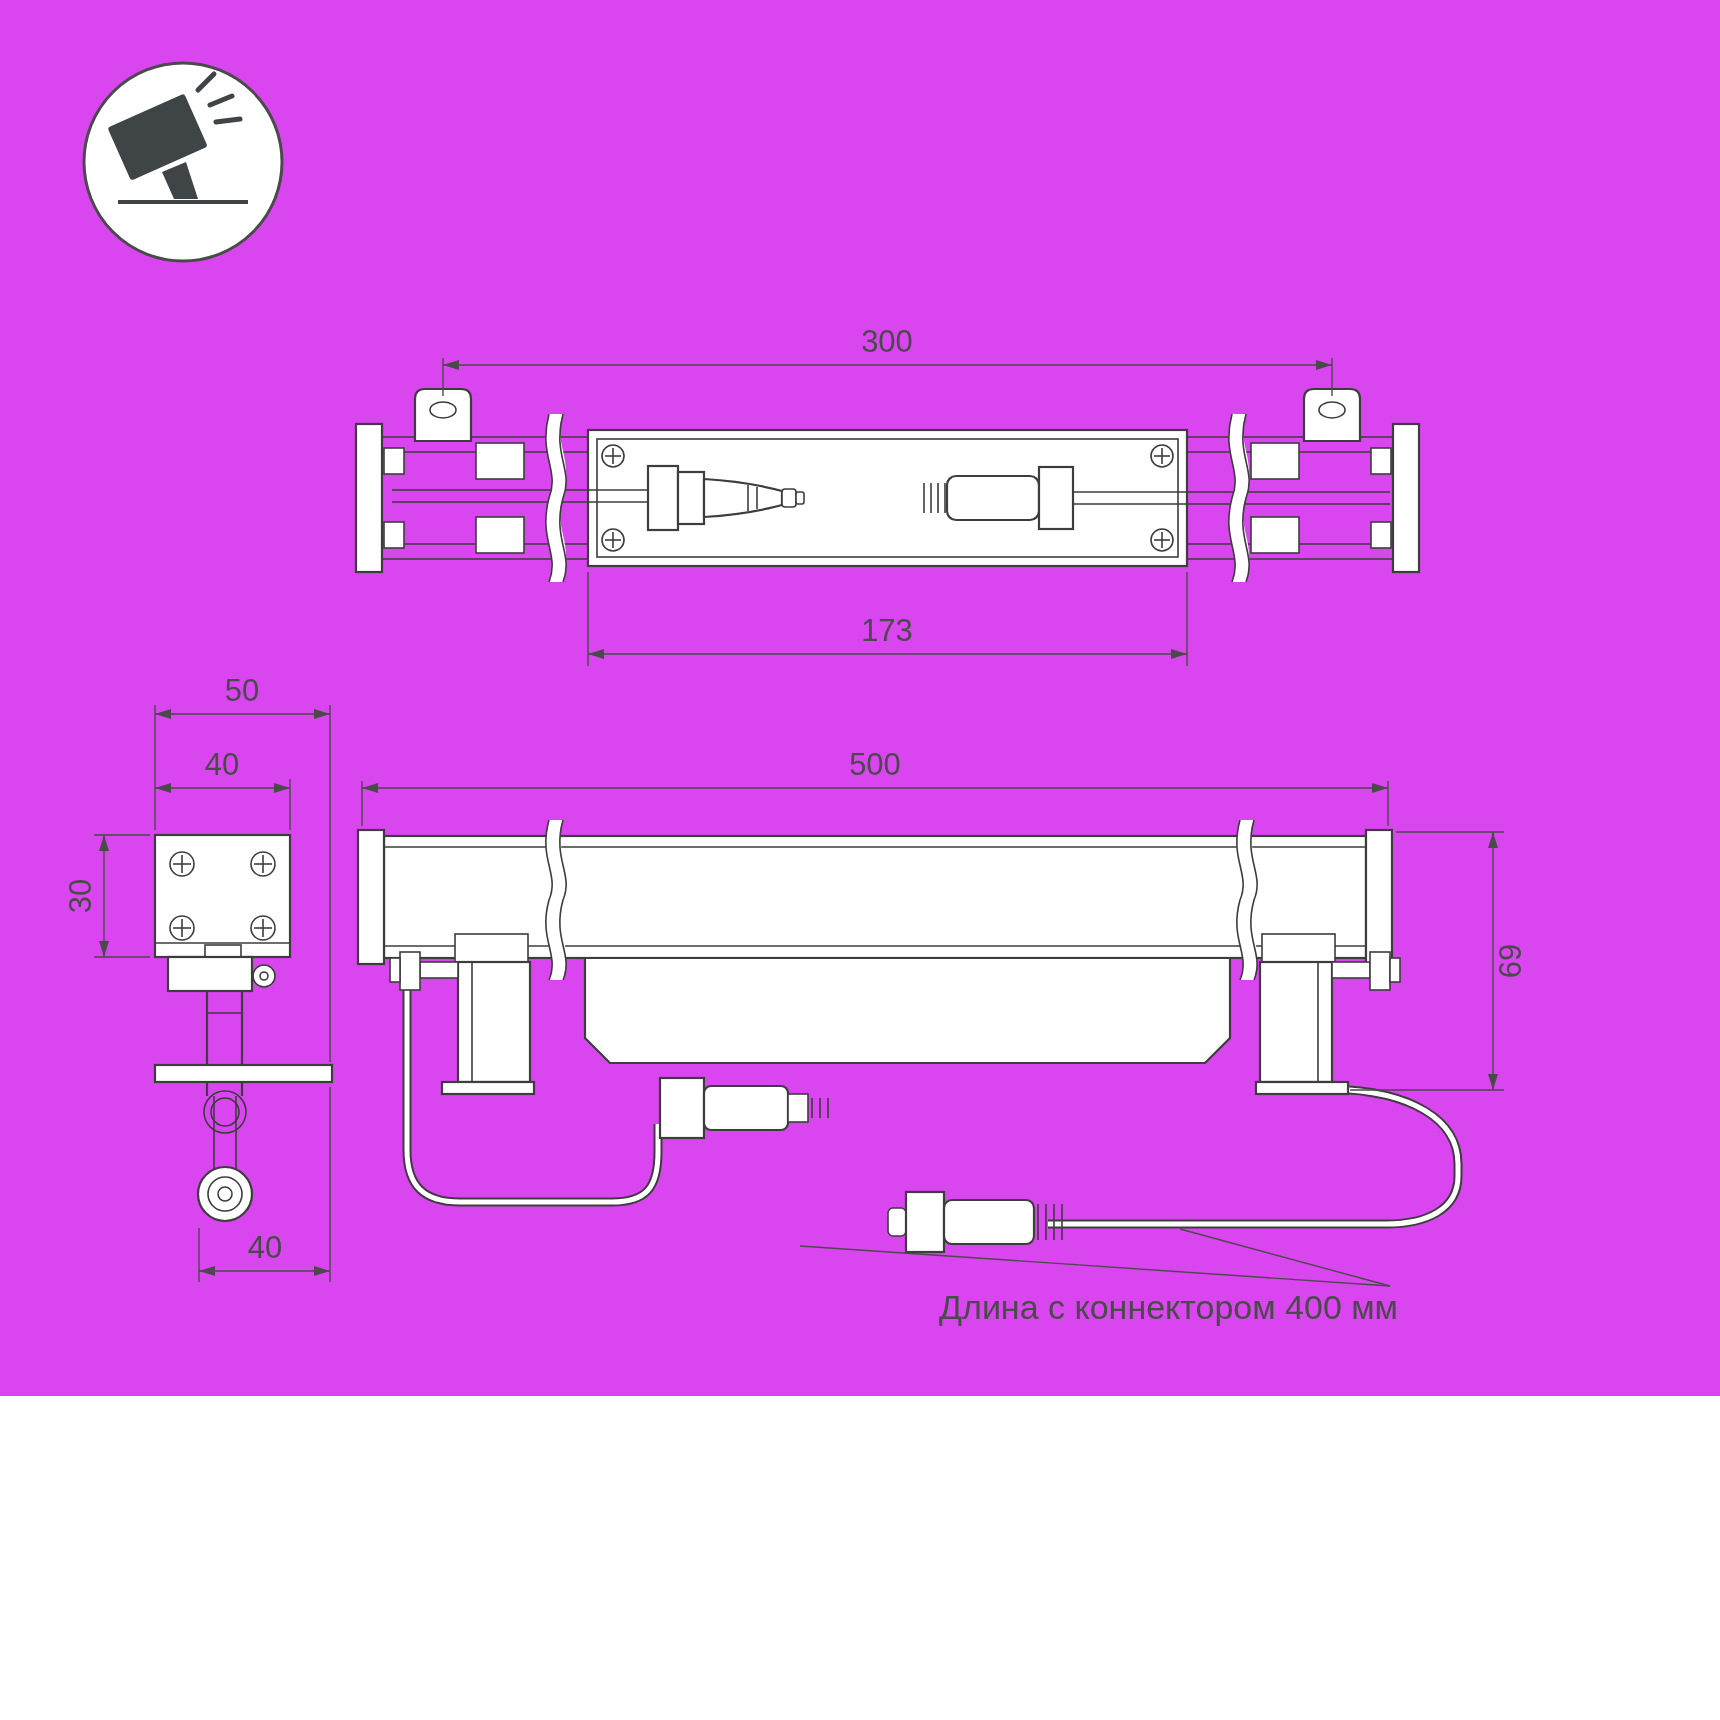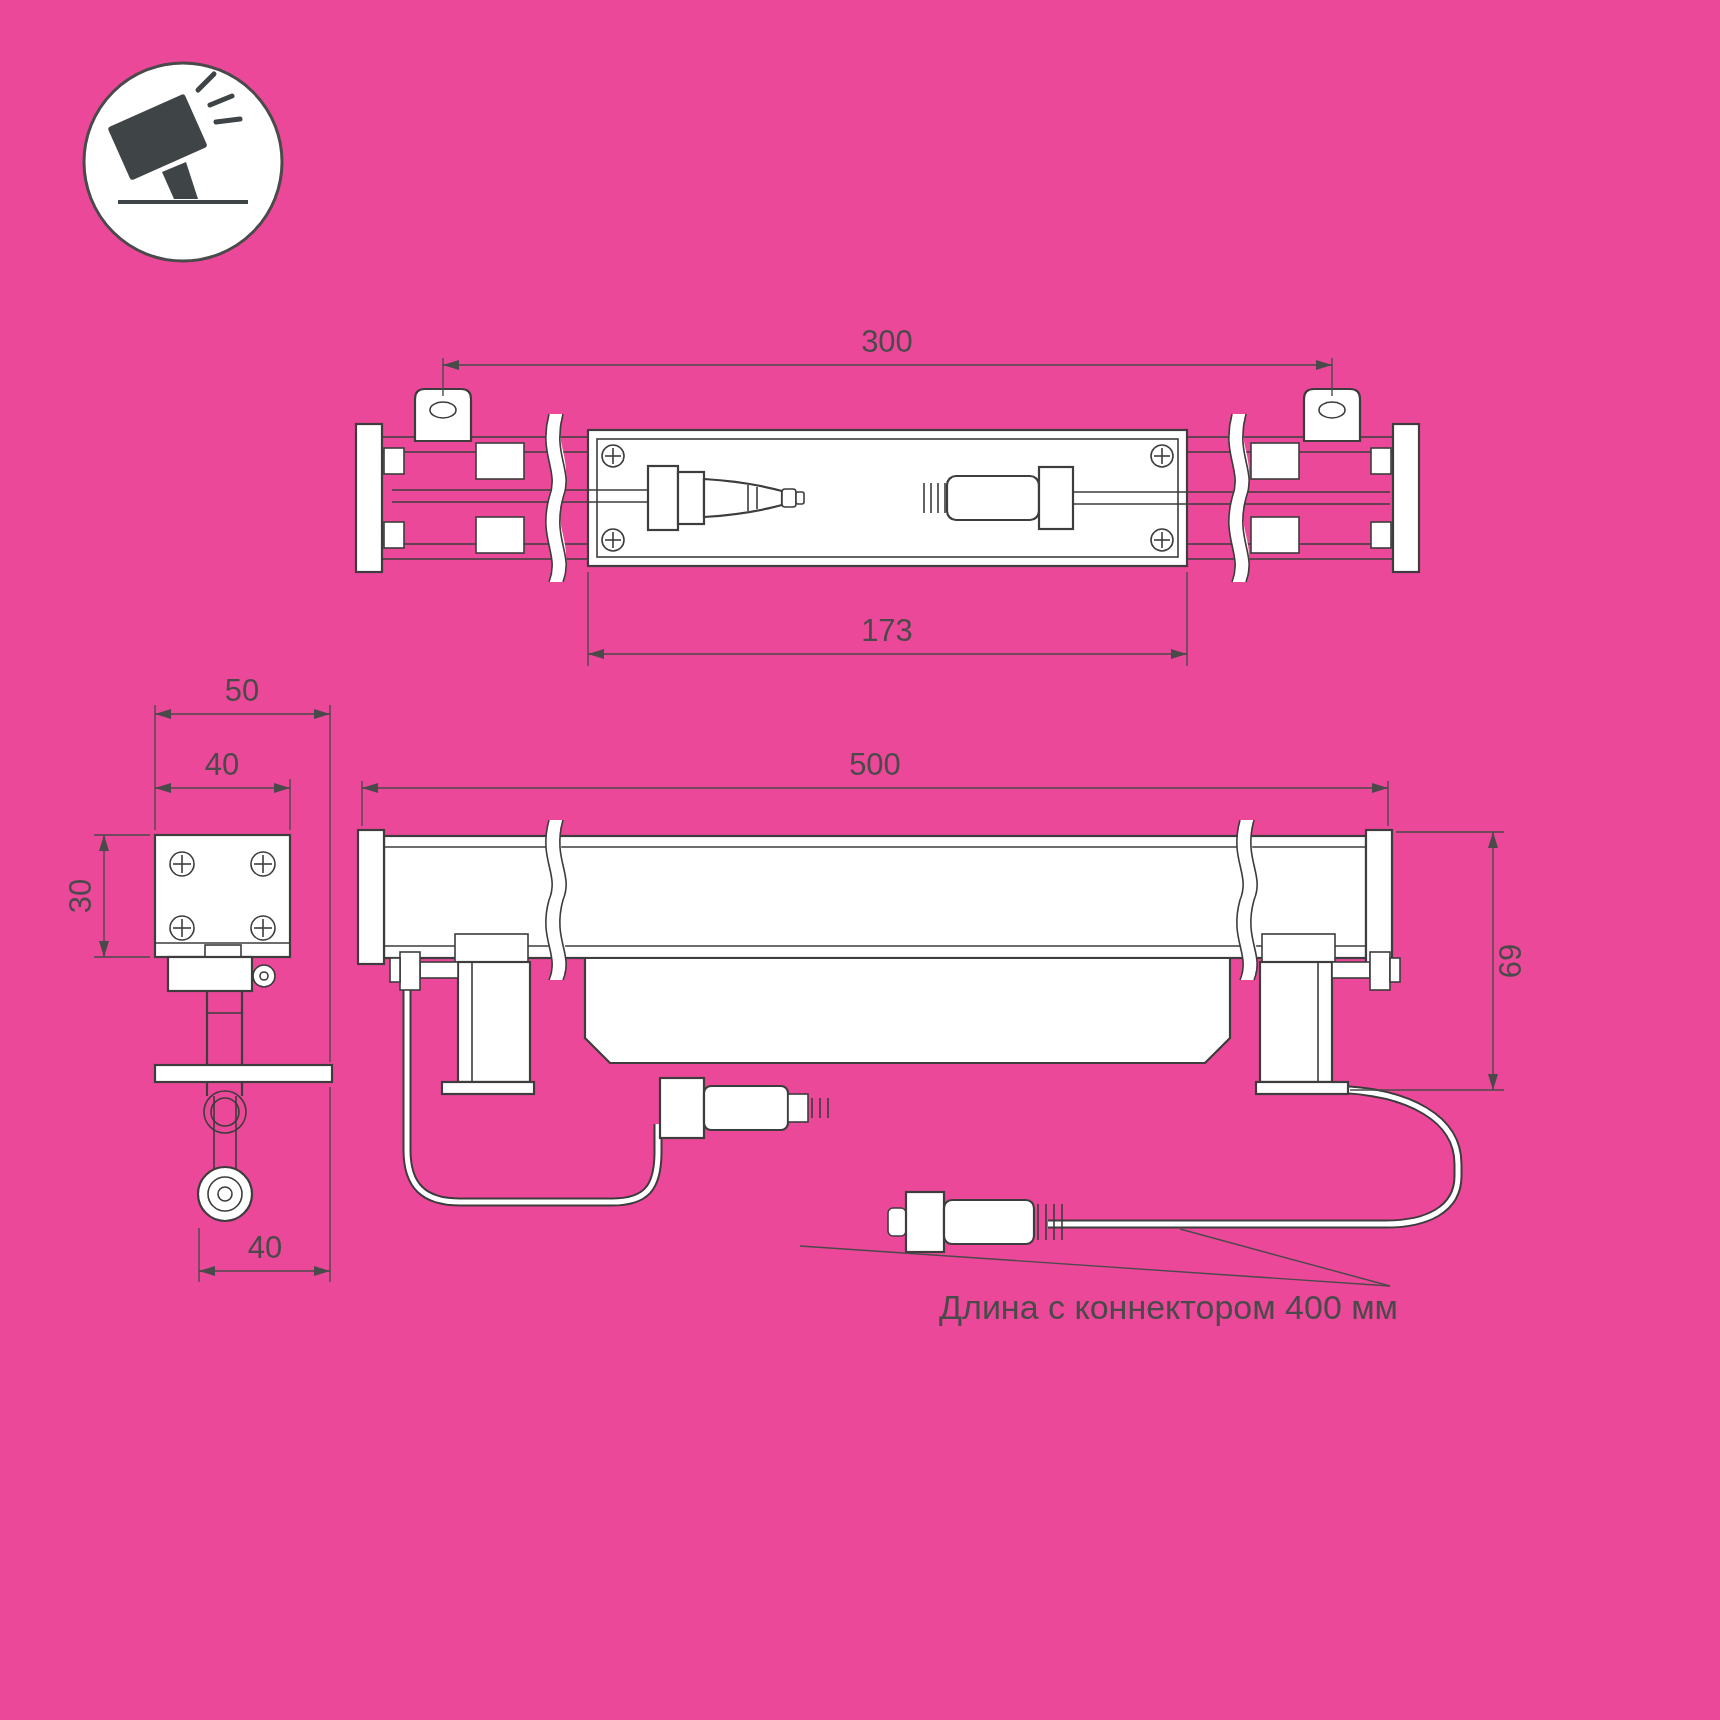--- a/index.html
+++ b/index.html
@@ -1,16 +1,16 @@
 <!DOCTYPE html>
 <html><head>
 <meta charset="utf-8">
 <style>
   html,body{margin:0;padding:0;background:#ffffff;}
-  .stage{width:1720px;height:1720px;position:relative;background:#ec4899;overflow:hidden;}
+  .stage{width:1720px;height:1396px;position:relative;background:#d946ef;overflow:hidden;}
   svg{display:block;}
   .ol   {fill:#ffffff;stroke:#3d3d3d;stroke-width:2.2;}
   .olt  {fill:#ffffff;stroke:#3d3d3d;stroke-width:1.6;}
   .ln   {fill:none;stroke:#3d3d3d;stroke-width:2.2;}
   .lnt  {fill:none;stroke:#3d3d3d;stroke-width:1.6;}
   .dk   {fill:#3f4447;stroke:none;}
   .ray  {stroke:#3f4447;stroke-width:5;stroke-linecap:round;fill:none;}
   .dim  {stroke:#4a4a4a;stroke-width:1.4;fill:none;}
   .arr  {fill:#4a4a4a;stroke:none;}
   .wfill{fill:#ffffff;stroke:none;}

